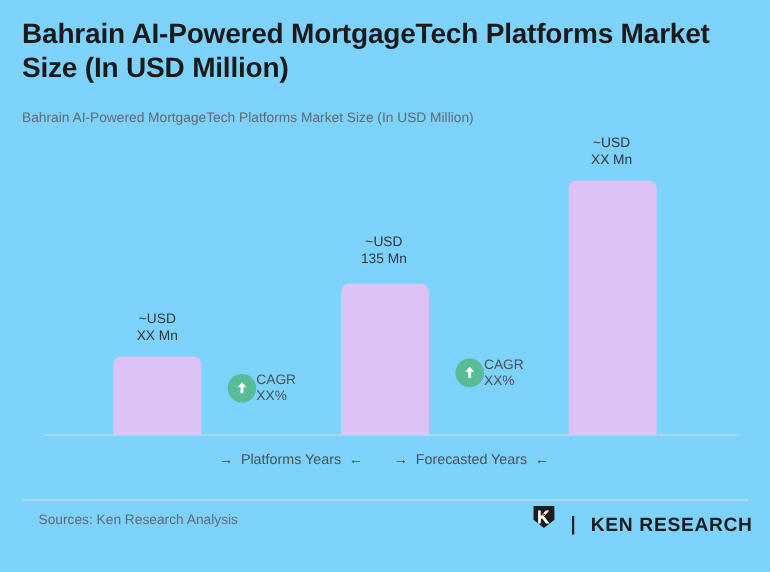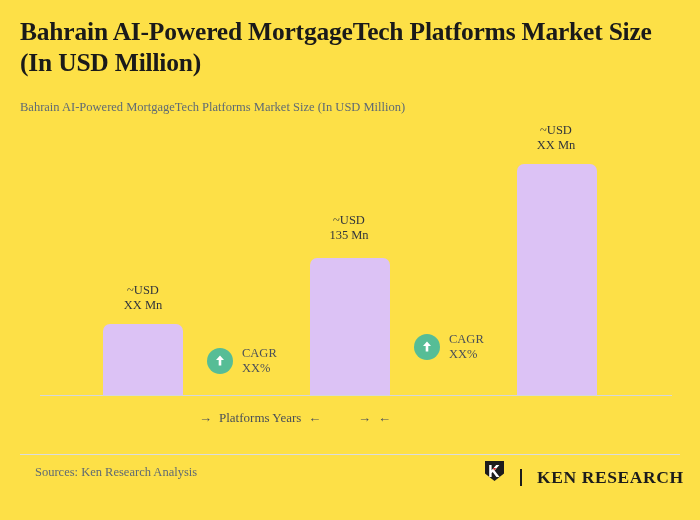--- a/index.html
+++ b/index.html
@@ -10,22 +10,21 @@
     width: 700px;
     height: 520px;
     background: #ffffff;
     font-family: "Liberation Sans", sans-serif;
     overflow: hidden;
   }
   #page {
     position: relative;
     width: 700px;
     height: 520px;
-    background: #fde047;
-    font-family: Liberation Serif, serif;
+    background: #7dd3fc;
   }
 
   
   #header {
     position: absolute;
     left: 20px;
     top: 16px;
     width: 655px;
   }
   #chart-title {
@@ -78,22 +77,20 @@
     line-height: 14.5px;
     color: #32353c;
     white-space: pre-line;
   }
 
   
   .cagr-group {
     position: absolute;
     display: flex;
     align-items: center;
-    gap: 9px;
-    margin-top: 8px;
   }
   .cagr-circle {
     width: 26px;
     height: 26px;
     border-radius: 50%;
     background: #56bd96;
     display: flex;
     align-items: center;
     justify-content: center;
     flex: 0 0 auto;
@@ -209,20 +206,21 @@
   </div>
 
   <div class="year-band" style="left:199px;">
     <span class="arrow">→</span>
     <span>Platforms Years</span>
     <span class="arrow">←</span>
   </div>
 
   <div class="year-band" style="left:358px;">
     <span class="arrow">→</span>
+    <span>Forecasted Years</span>
     <span class="arrow">←</span>
   </div>
 
   <div id="footer-divider"></div>
   <div id="sources-text">Sources: Ken Research Analysis</div>
 
   <div id="logo">
     <span>
       <svg width="21" height="22" viewBox="0 0 21 22" aria-hidden="true">
         <path d="M1 1 H20 V13.5 L10.5 21 L1 13.5 Z" fill="#1c1c1c"></path>

